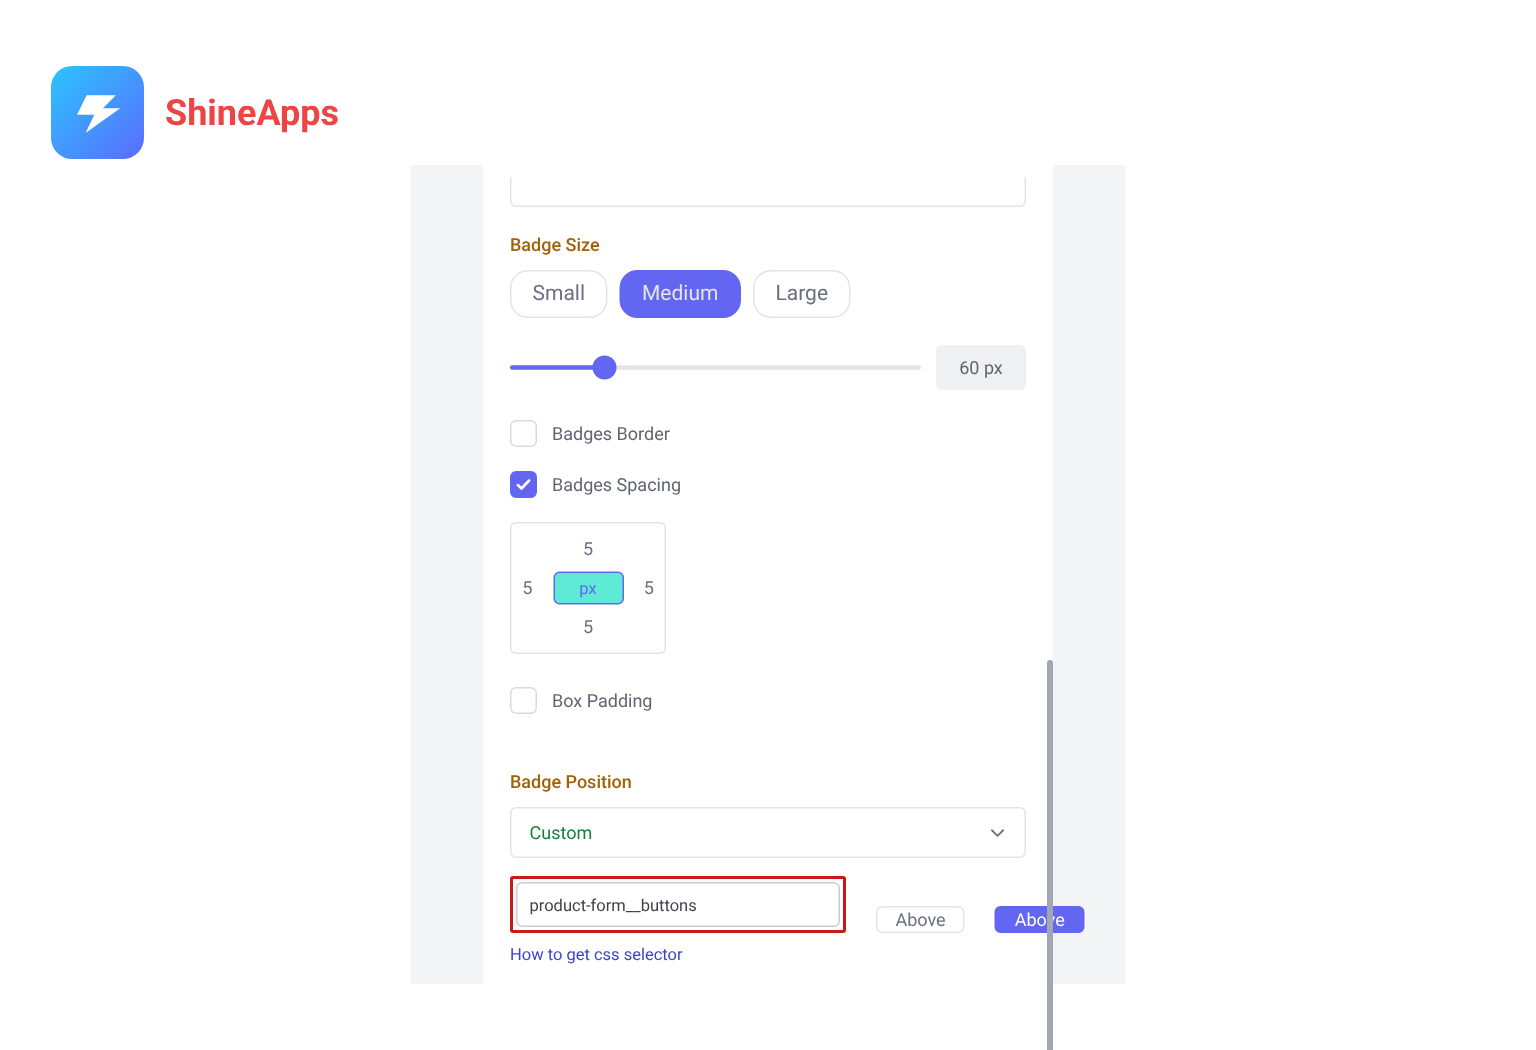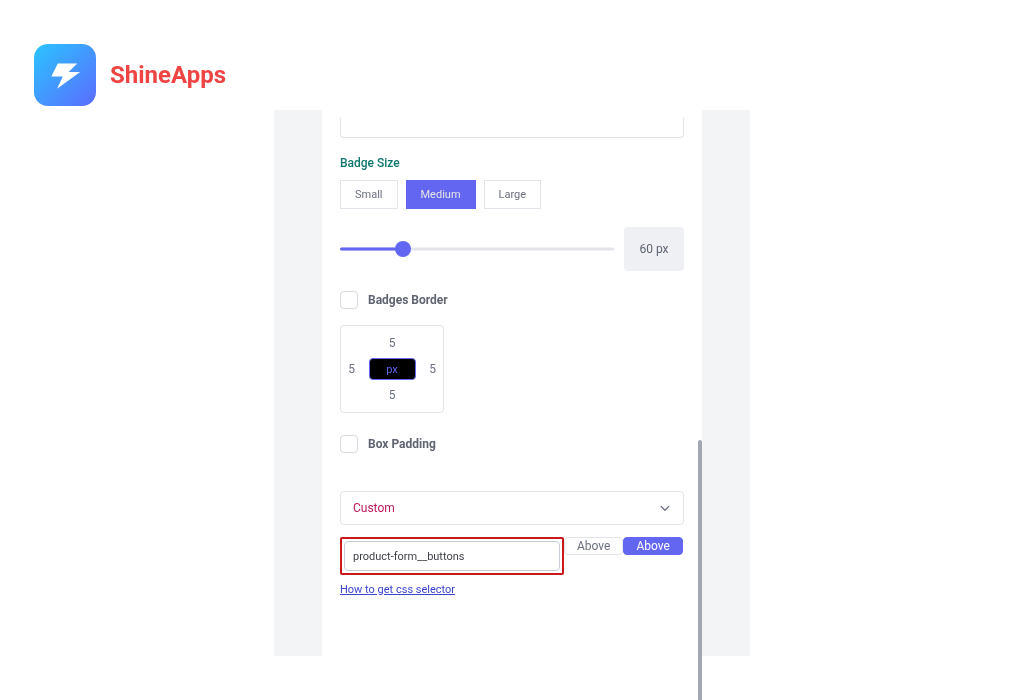--- a/index.html
+++ b/index.html
@@ -14,60 +14,60 @@
   
   .stage { position:absolute; top:110px; left:274px; width:476px; height:546px; background:#f3f4f6; display:flex; justify-content:center;}
 
   
   .card { position:relative; width:380px; background:#ffffff; margin-top:-10px; min-height:556px; padding:18px 18px 18px 18px;}
   .card-scroll-ind { position:absolute; top:340px; right:0; width:4px; height:290px; background:#a3a7b2; border-radius:2px;}
 
   
   .preview-stub { height:20px; border:1px solid #e2e4ea; border-top:none; border-radius:0 0 4px 4px; margin-bottom:18px;}
 
-  .section-label { font-size:12px; color:#0f766e; margin-bottom:10px; font-weight:500;}
+  .section-label { font-size:12px; color:#a16207; margin-bottom:10px; font-weight:500;}
 
   
   .size-row { display:flex; gap:8px; margin-bottom:18px;}
-  .size-btn { font-size:11px; padding:7px 14px; border:1px solid #e2e4ea; background:#fff; border-radius:0; color:#6b7081; cursor:pointer;}
+  .size-btn { font-size:14px; padding:7px 14px; border:1px solid #e2e4ea; background:#fff; border-radius:12px; color:#6b7081; cursor:pointer;}
   .size-btn.active { background:#6366f1; border-color:#6366f1; color:#e5e5e5;}
 
   
   .slider-row { display:flex; align-items:center; gap:10px; margin-bottom:20px;}
   .slider-wrap { position:relative; flex:1; height:20px;}
   .slider-track { position:absolute; top:50%; left:0; right:0; height:3px; background:#e2e4ea; border-radius:2px; transform:translateY(-50%);}
   .slider-fill { position:absolute; top:50%; left:0; width:23%; height:3px; background:#6366f1; border-radius:2px; transform:translateY(-50%);}
   .slider-thumb { position:absolute; top:50%; left:23%; width:16px; height:16px; background:#6366f1; border-radius:50%; transform:translate(-50%,-50%); cursor:pointer;}
-  .slider-val { width:60px; height:44px; background:#eef0f4; border-radius:4px; display:flex; align-items:center; justify-content:center; font-size:12px; color:#5f6470;}
+  .slider-val { width:60px; height:30px; background:#eef0f4; border-radius:4px; display:flex; align-items:center; justify-content:center; font-size:12px; color:#5f6470;}
 
   
-  .check-row { display:flex; align-items:center; gap:10px; margin-bottom:16px;font-weight:bold;}
+  .check-row { display:flex; align-items:center; gap:10px; margin-bottom:16px;}
   .chk { width:18px; height:18px; border:1px solid #d7dae1; border-radius:4px; display:inline-flex; align-items:center; justify-content:center; cursor:pointer;}
   .chk.on { background:#6366f1; border-color:#6366f1;}
   .chk.on svg { width:12px; height:12px; }
   .chk-label { font-size:12px; color:#5f6470;}
 
   
   .spacing-box { width:104px; border:1px solid #e2e4ea; border-radius:4px; padding:10px; display:flex; flex-direction:column; align-items:center; gap:8px; margin-bottom:22px;}
   .spacing-mid-row { display:flex; align-items:center; gap:10px;}
   .spacing-val { font-size:12px; color:#6b7081; width:14px; text-align:center;}
-  .unit-pill { border:1px solid #6366f1; background:#000000; color:#6366f1; border-radius:4px; font-size:11px; width:47px; height:22px; display:flex; align-items:center; justify-content:center; cursor:pointer;}
+  .unit-pill { border:1px solid #6366f1; background:#5eead4; color:#6366f1; border-radius:4px; font-size:11px; width:47px; height:22px; display:flex; align-items:center; justify-content:center; cursor:pointer;}
 
   
-  .select { width:100%; border:1px solid #e2e4ea; border-radius:4px; height:34px; display:flex; align-items:center; justify-content:space-between; padding:0 12px; font-size:12px; color:#be185d; margin-bottom:12px; cursor:pointer; background:#fff;}
+  .select { width:100%; border:1px solid #e2e4ea; border-radius:4px; height:34px; display:flex; align-items:center; justify-content:space-between; padding:0 12px; font-size:12px; color:#15803d; margin-bottom:12px; cursor:pointer; background:#fff;}
   .chev { width:12px; height:12px; }
 
   
-  .custom-row { display:flex; gap:0; align-items:flex-start;}
+  .custom-row { display:flex; gap:20px; align-items:flex-end;}
   .input-highlight { border:2px solid #c81a1a; padding:2px; border-radius:2px;}
   .text-input { height:30px; border:1px solid #c9cdd6; border-radius:4px; font-size:11px; color:#40424a; padding:0 8px; width:216px; outline:none;}
   .placement-btn { font-size:12px; height:18px; padding:0 12px; border-radius:4px; border:1px solid #e2e4ea; background:#fff; color:#6b7081; cursor:pointer;}
   .placement-btn.active { background:#6366f1; border-color:#6366f1; color:#fff;}
 
-  .helper-link { margin-top:8px; font-size:11px; color:#3b44d1; text-decoration:underline; cursor:pointer; display:inline-block;}
+  .helper-link { margin-top:8px; font-size:11px; color:#3b44d1; cursor:pointer; display:inline-block;}
 </style>
 </head>
 <body>
 
 <div class="brand">
   <div class="brand-logo">
     <svg viewBox="0 0 100 100">
       <path d="M30 18 L84 18 L60 42 L92 42 L28 88 L44 54 L12 54 Z" fill="#ffffff"></path>
     </svg>
   </div>
@@ -98,39 +98,48 @@
       <div class="slider-val">60 px</div>
     </div>
 
     
     <div class="check-row">
       <span class="chk"></span>
       <span class="chk-label">Badges Border</span>
     </div>
 
     
+    <div class="check-row">
+      <span class="chk on">
+        <svg viewBox="0 0 16 16">
+            <path d="M3 8.5 L6.2 11.5 L13 4.5" fill="none" stroke="#fff" stroke-width="2.4" stroke-linecap="round" stroke-linejoin="round"></path>
+          </svg>
+      </span>
+      <span class="chk-label">Badges Spacing</span>
+    </div>
 
     
     <div class="spacing-box">
       <span class="spacing-val">5</span>
       <div class="spacing-mid-row">
         <span class="spacing-val">5</span>
         <span class="unit-pill">px</span>
         <span class="spacing-val">5</span>
       </div>
       <span class="spacing-val">5</span>
     </div>
 
     
     <div class="check-row" style="margin-bottom:38px;">
       <span class="chk"></span>
       <span class="chk-label">Box Padding</span>
     </div>
 
     
+    <div class="section-label">Badge Position</div>
     <div class="select">
       <span>Custom</span>
       <svg class="chev" viewBox="0 0 16 16">
           <path d="M3 6 L8 11 L13 6" fill="none" stroke="#6b7081" stroke-width="1.6" stroke-linecap="round" stroke-linejoin="round"></path>
         </svg>
     </div>
 
     
     <div class="custom-row">
       <span class="input-highlight">

